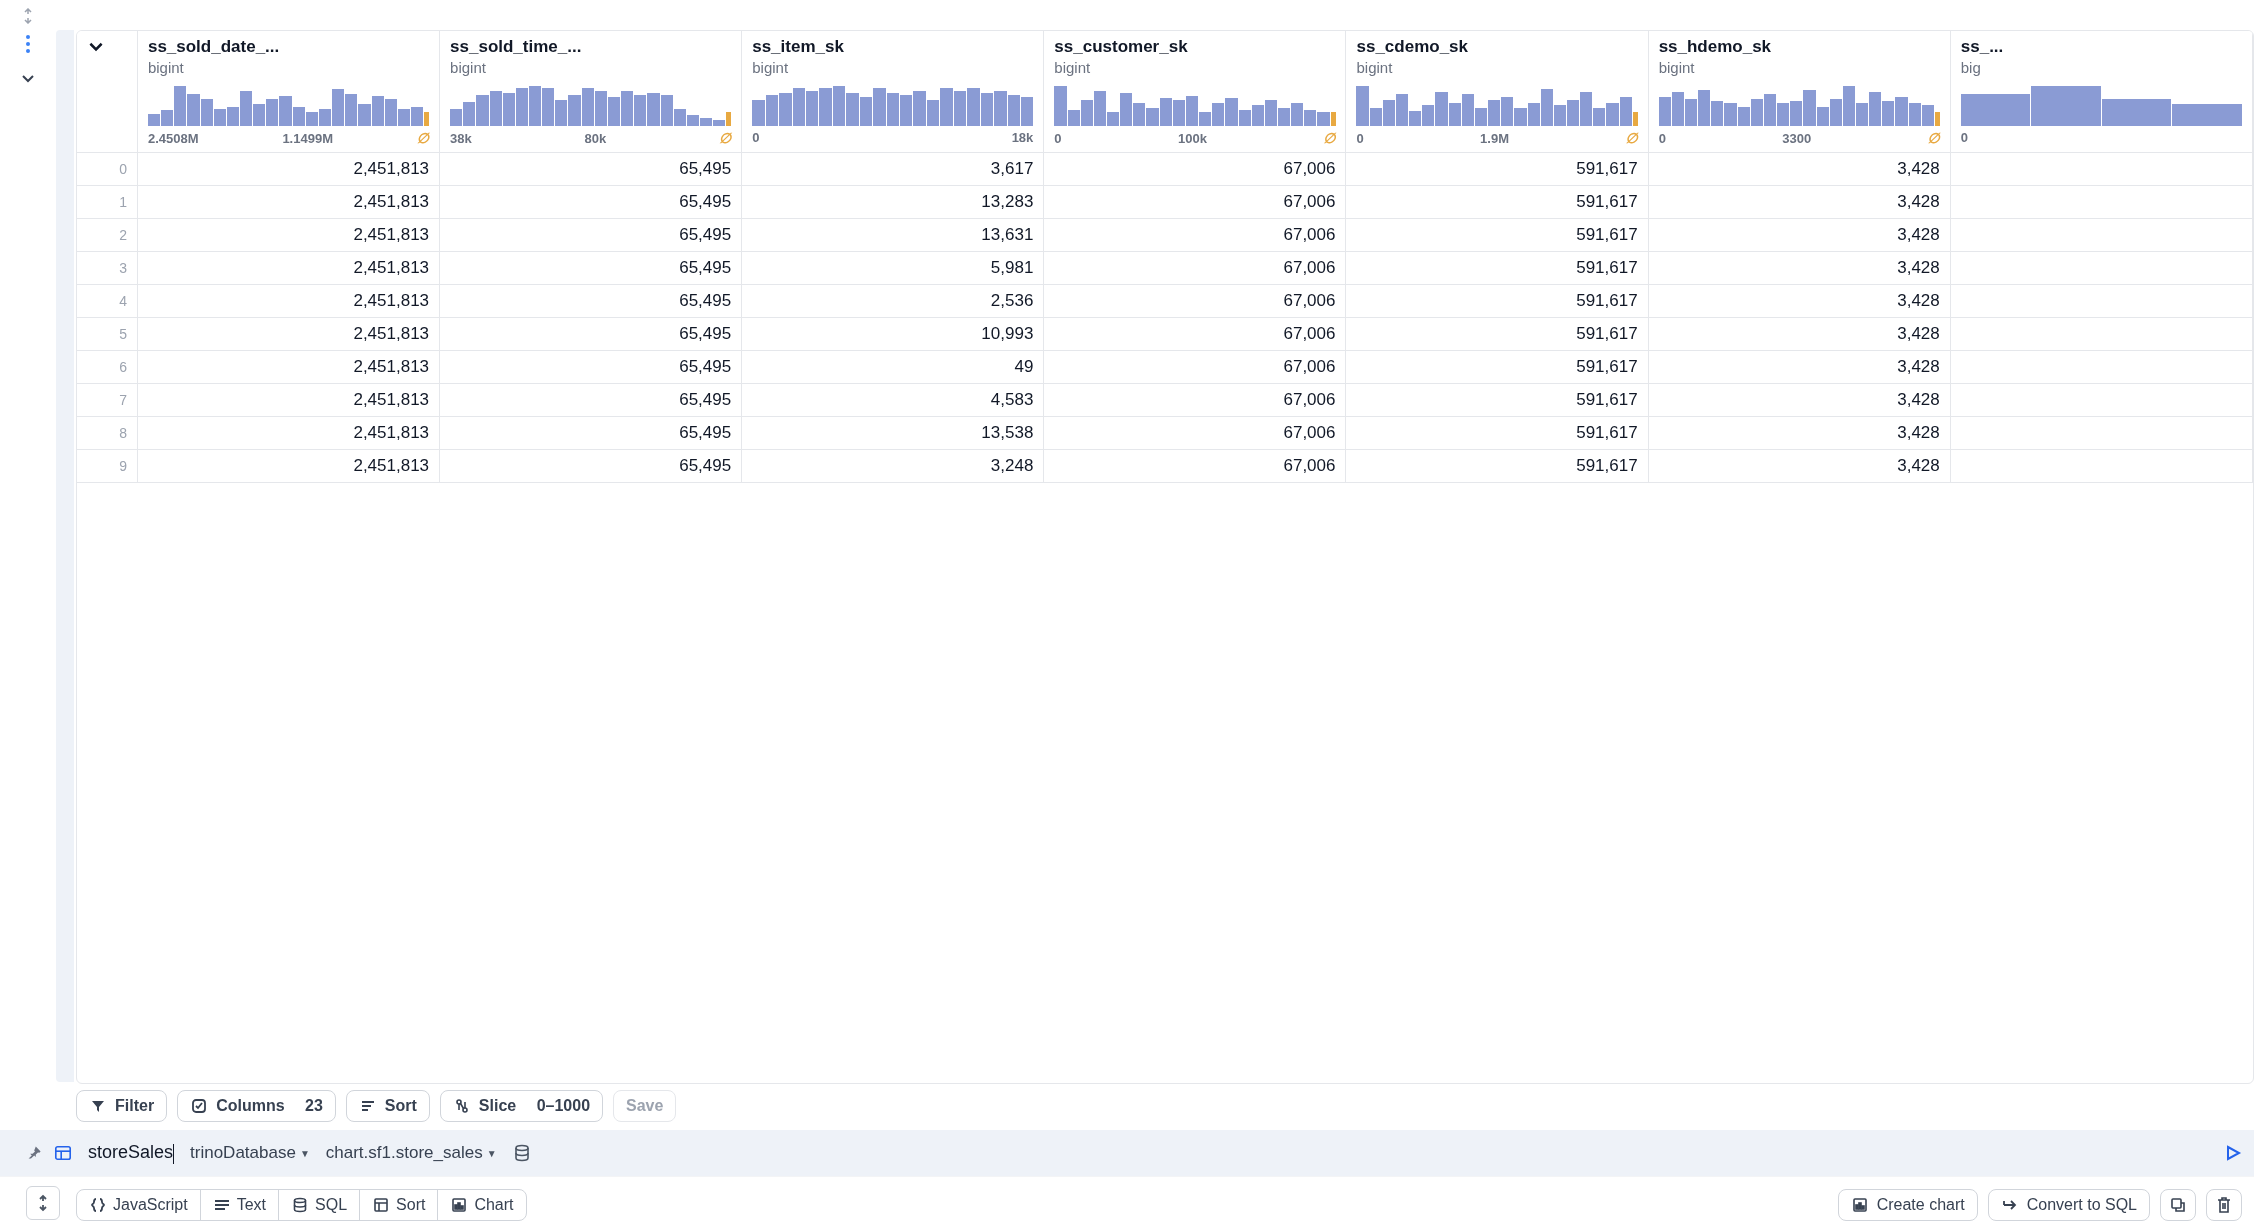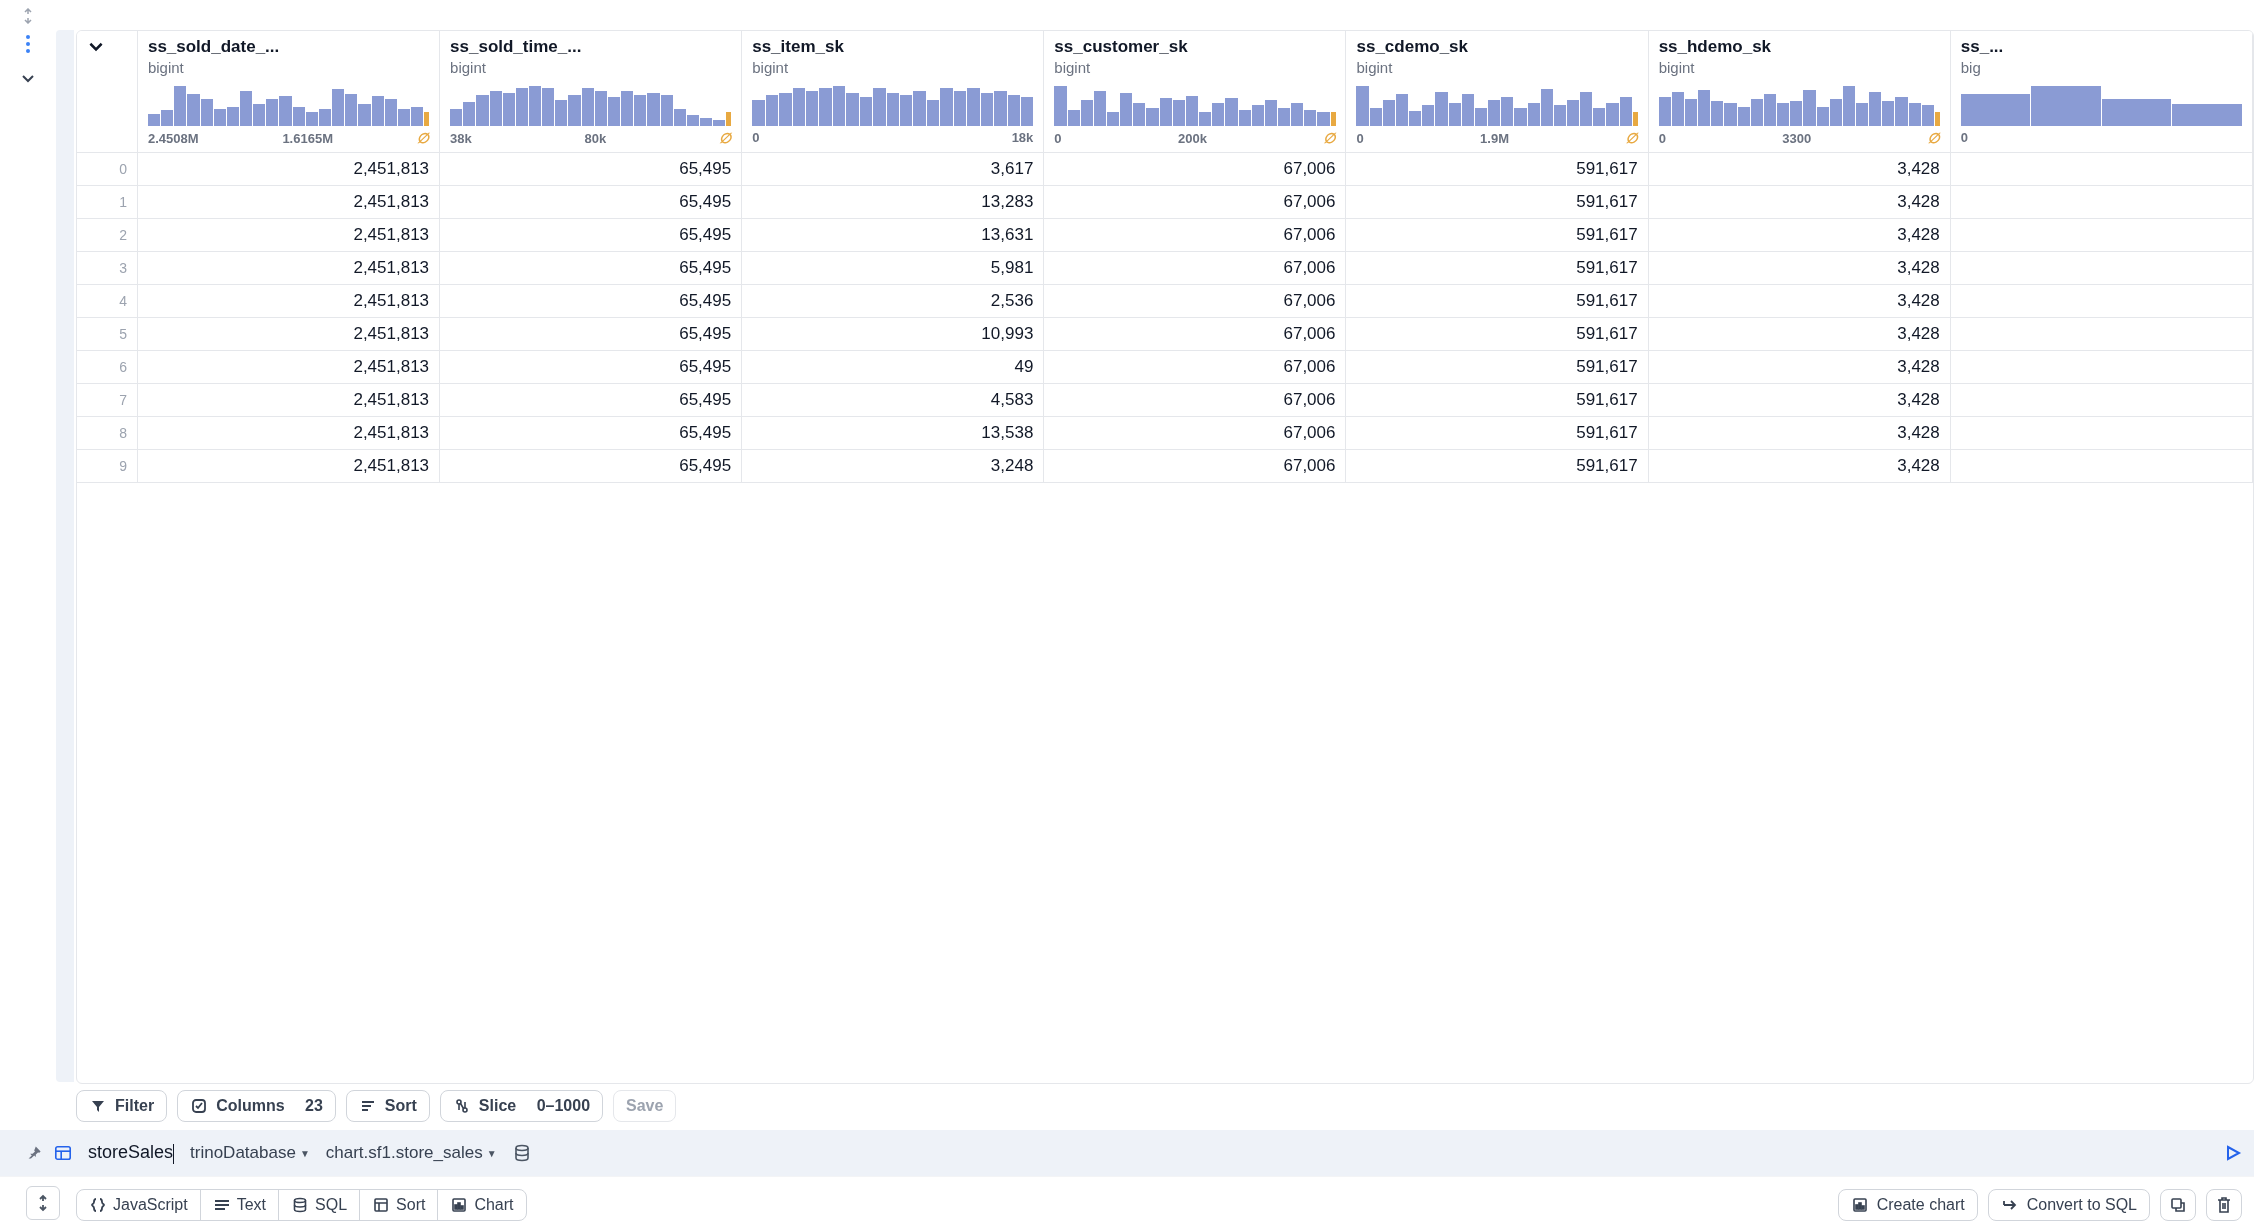--- a/index.html
+++ b/index.html
@@ -116,21 +116,21 @@
                   <div class="bar" style="height:32.285714285714285px"></div>
                   <div class="bar" style="height:22px"></div>
                   <div class="bar" style="height:29.714285714285715px"></div>
                   <div class="bar" style="height:27.142857142857146px"></div>
                   <div class="bar" style="height:16.857142857142858px"></div>
                   <div class="bar" style="height:19.428571428571427px"></div>
                   <div class="bar null" style="height:14px"></div>
                 </div>
     <div class="range-row">
       <span>2.4508M</span>
-      <span>1.6165M</span>
+      <span>1.1499M</span>
       <span class="null-icon">∅</span>
     </div>
               </th>
               <th class="col-head">
     <div class="col-name">ss_sold_time_...</div>
     <div class="col-type">bigint</div>
     <div class="hist">
                   <div class="bar" style="height:17.5px"></div>
                   <div class="bar" style="height:24.25px"></div>
                   <div class="bar" style="height:31px"></div>
@@ -214,21 +214,21 @@
                   <div class="bar" style="height:20.8px"></div>
                   <div class="bar" style="height:25.599999999999998px"></div>
                   <div class="bar" style="height:18.4px"></div>
                   <div class="bar" style="height:23.2px"></div>
                   <div class="bar" style="height:16px"></div>
                   <div class="bar" style="height:13.6px"></div>
                   <div class="bar null" style="height:14px"></div>
                 </div>
     <div class="range-row">
       <span>0</span>
-      <span>200k</span>
+      <span>100k</span>
       <span class="null-icon">∅</span>
     </div>
               </th>
               <th class="col-head">
     <div class="col-name">ss_cdemo_sk</div>
     <div class="col-type">bigint</div>
     <div class="hist">
                   <div class="bar" style="height:40px"></div>
                   <div class="bar" style="height:17.846153846153847px"></div>
                   <div class="bar" style="height:26.153846153846153px"></div>

